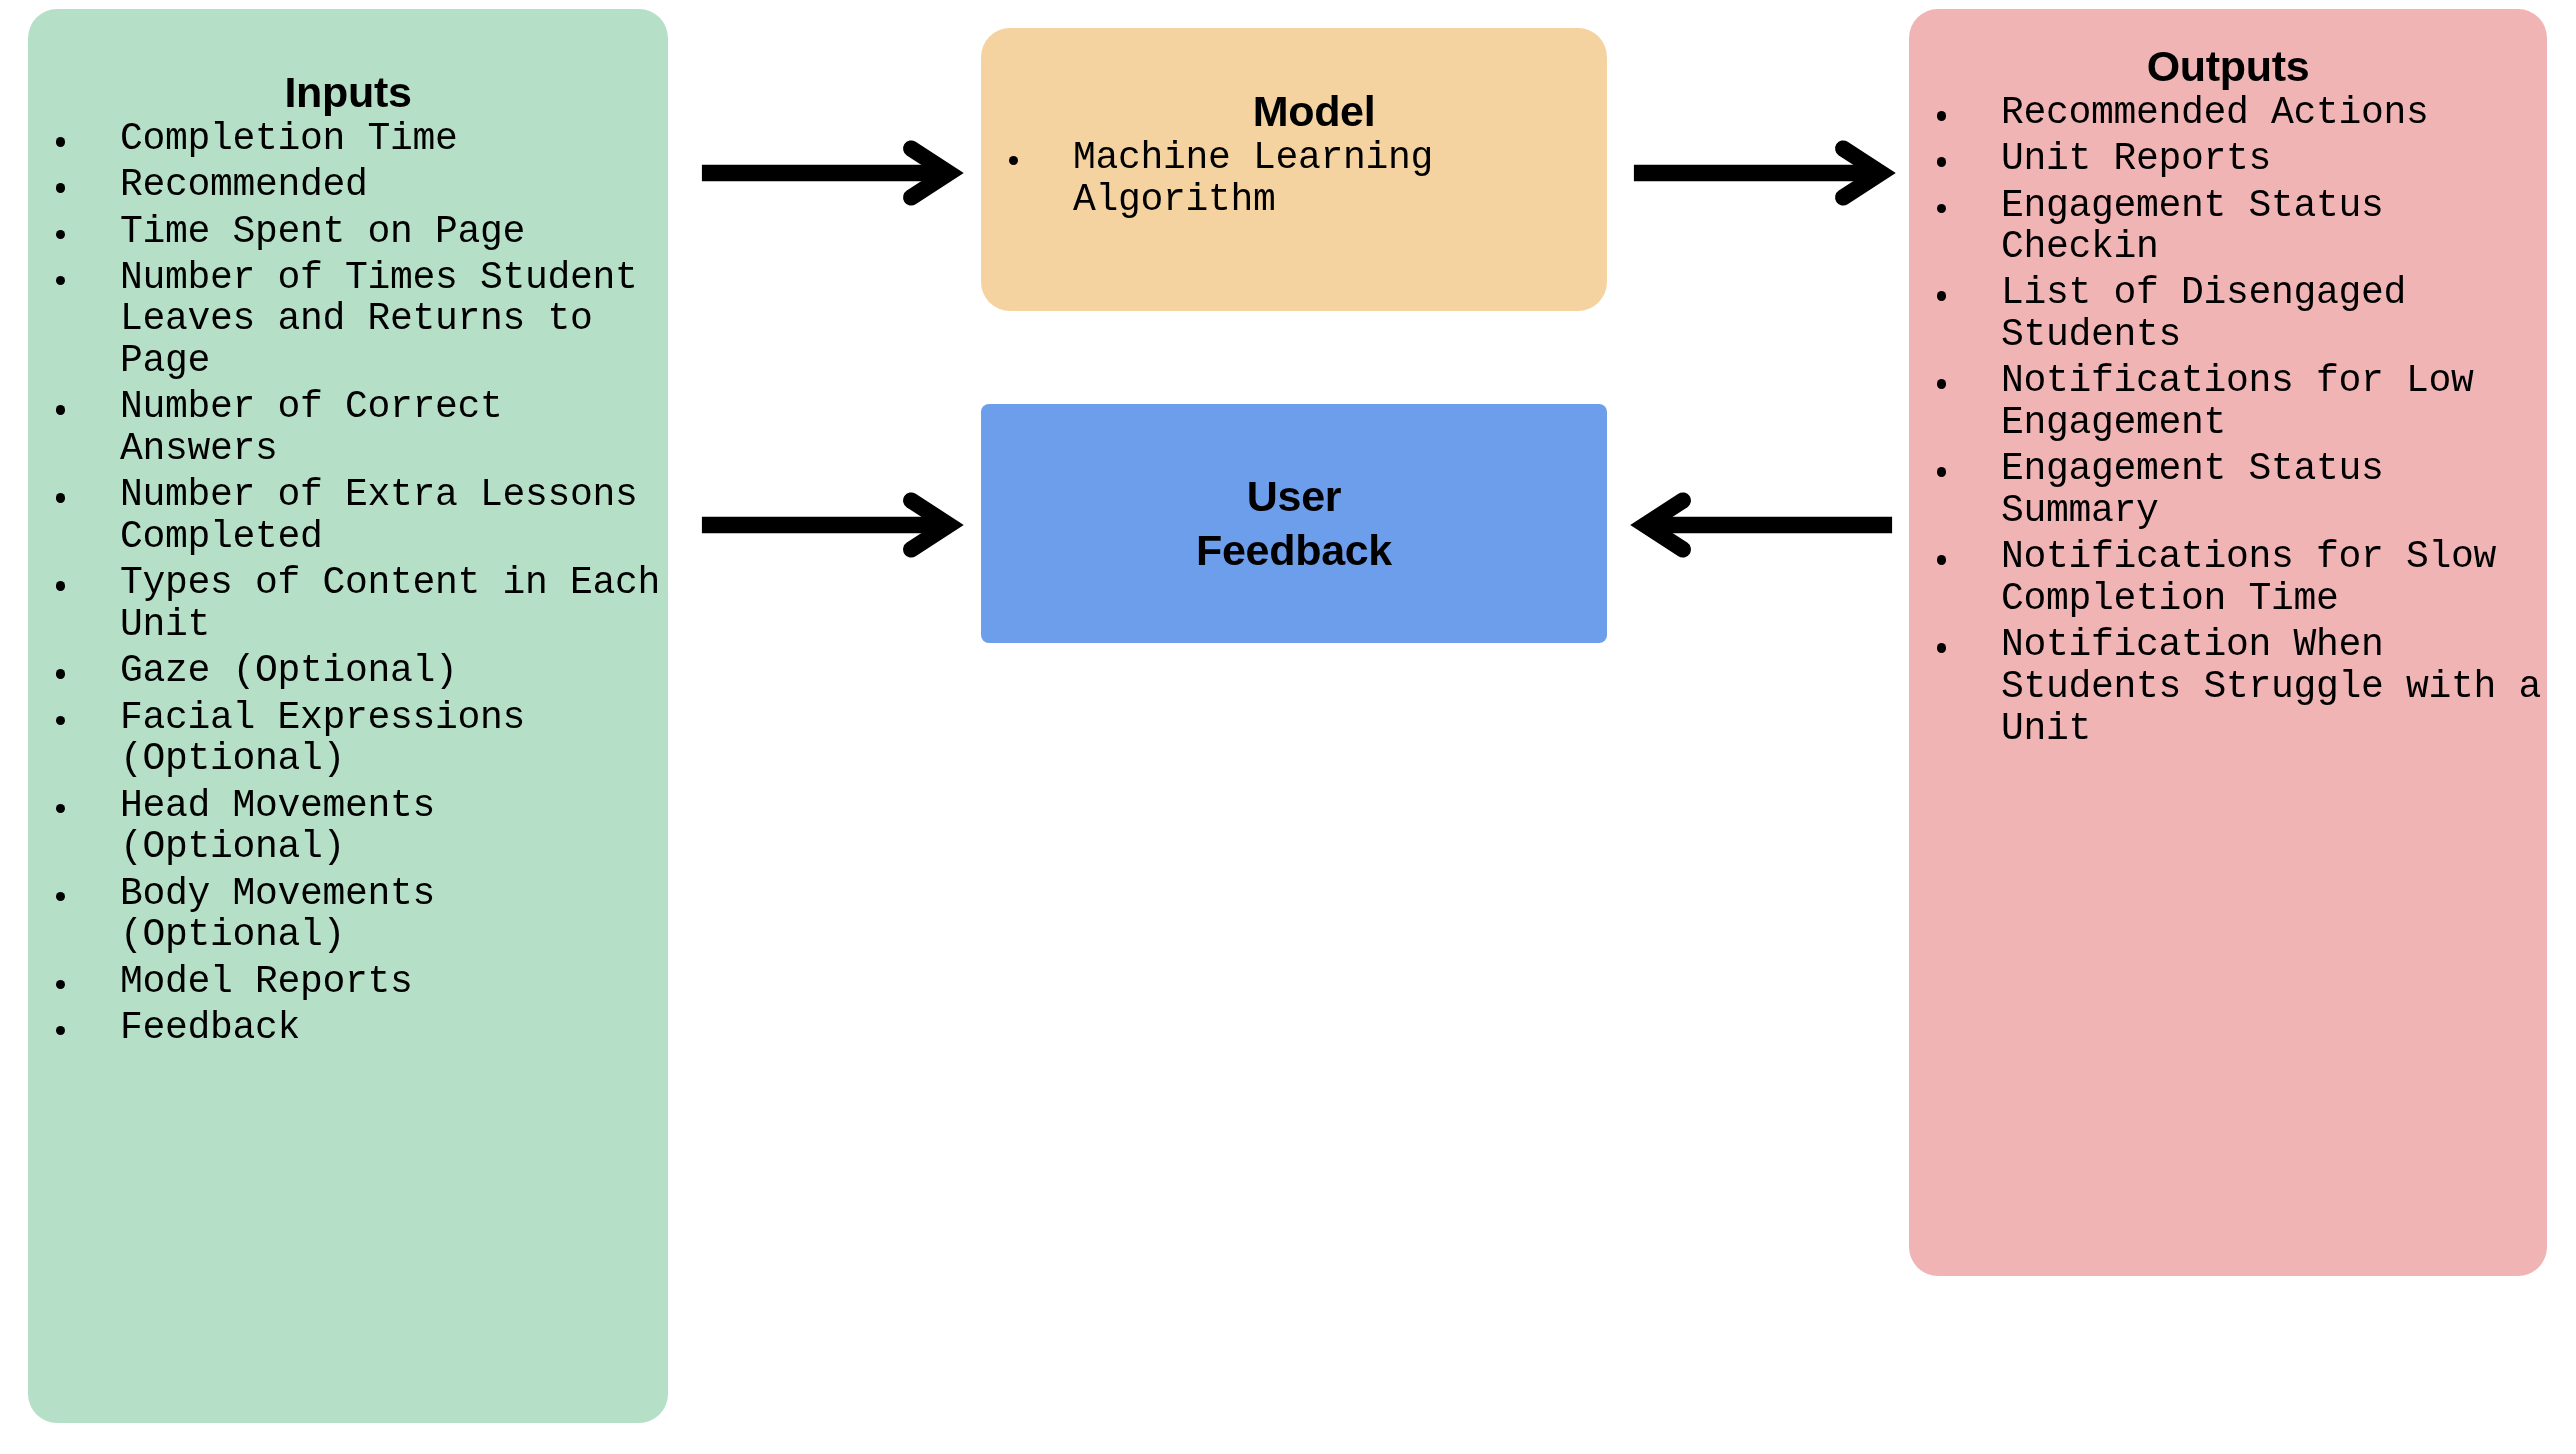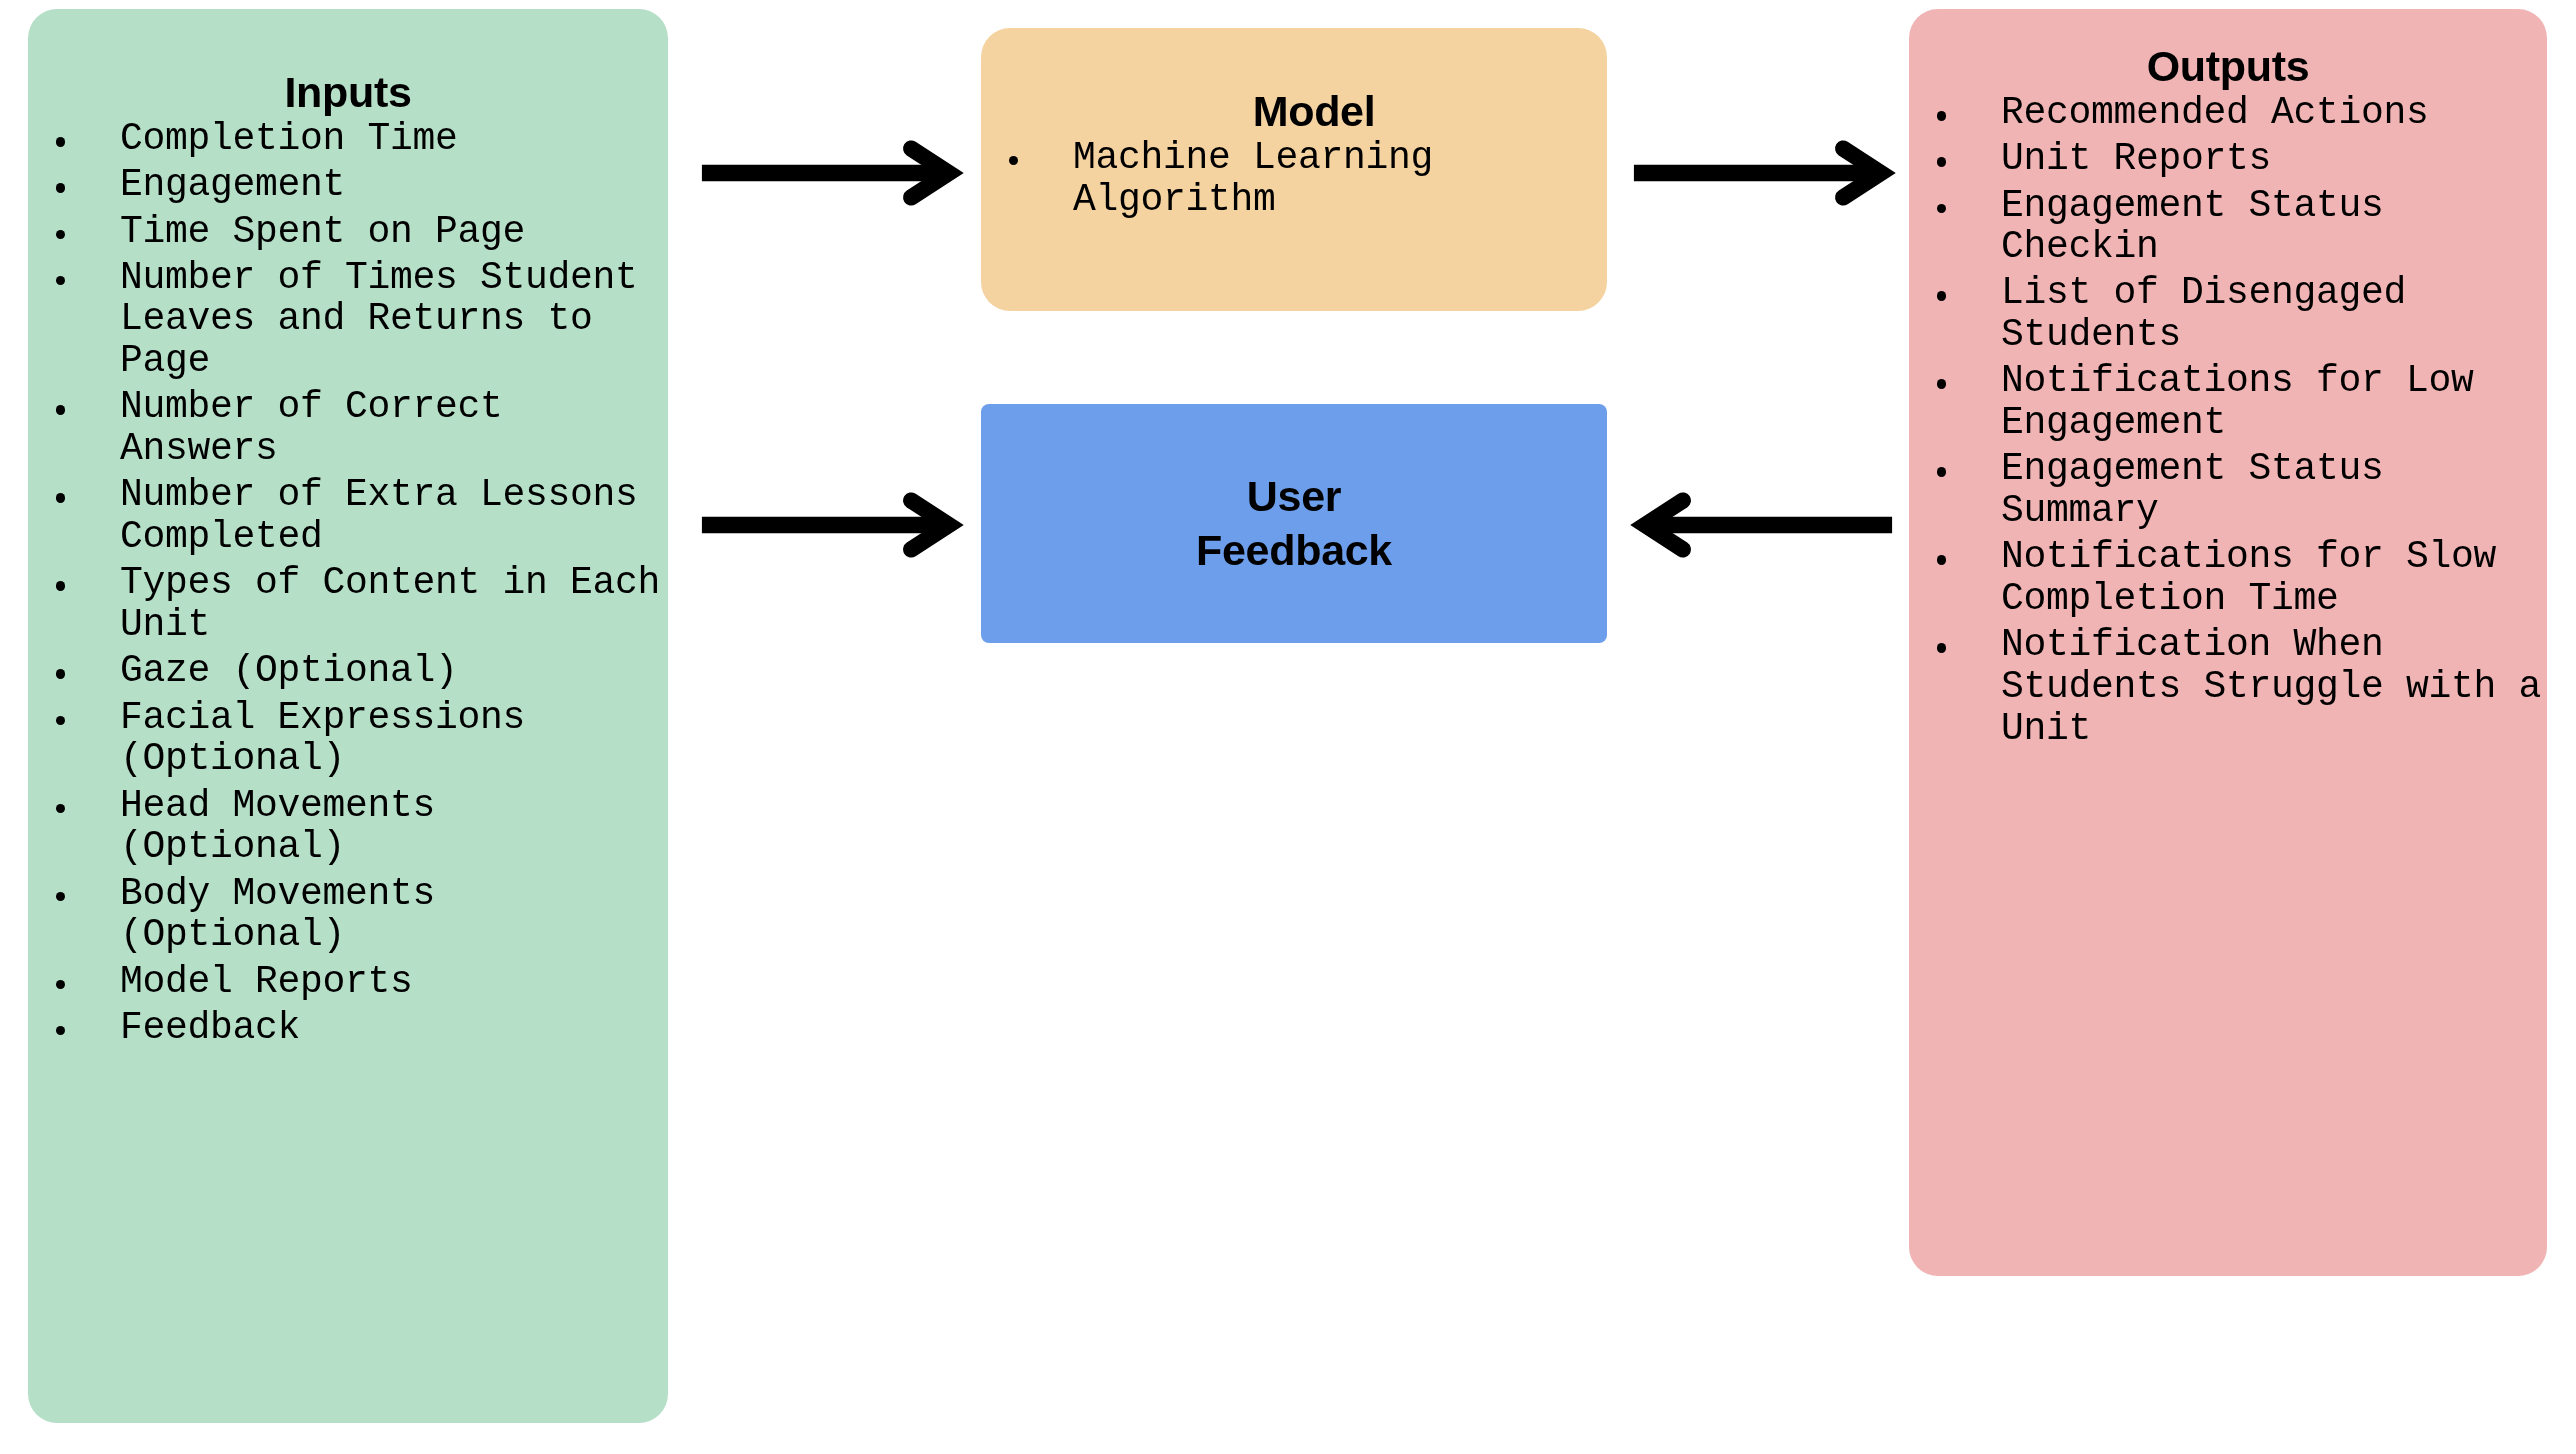--- a/index.html
+++ b/index.html
@@ -133,21 +133,21 @@
 </style>
 </head>
 <body>
 
 <div class="canvas">
 
   <div class="box box-inputs">
     <div class="box-title">Inputs</div>
     <ul class="bullets list-inputs">
       <li>Completion Time</li>
-      <li>Engagement</li>
+      <li>Recommended</li>
       <li>Time Spent on Page</li>
       <li>Number of Times Student Leaves and Returns to Page</li>
       <li>Number of Correct Answers</li>
       <li>Number of Extra Lessons Completed</li>
       <li>Types of Content in Each Unit</li>
       <li>Gaze (Optional)</li>
       <li>Facial Expressions (Optional)</li>
       <li>Head Movements (Optional)</li>
       <li>Body Movements (Optional)</li>
       <li>Model Reports</li>

